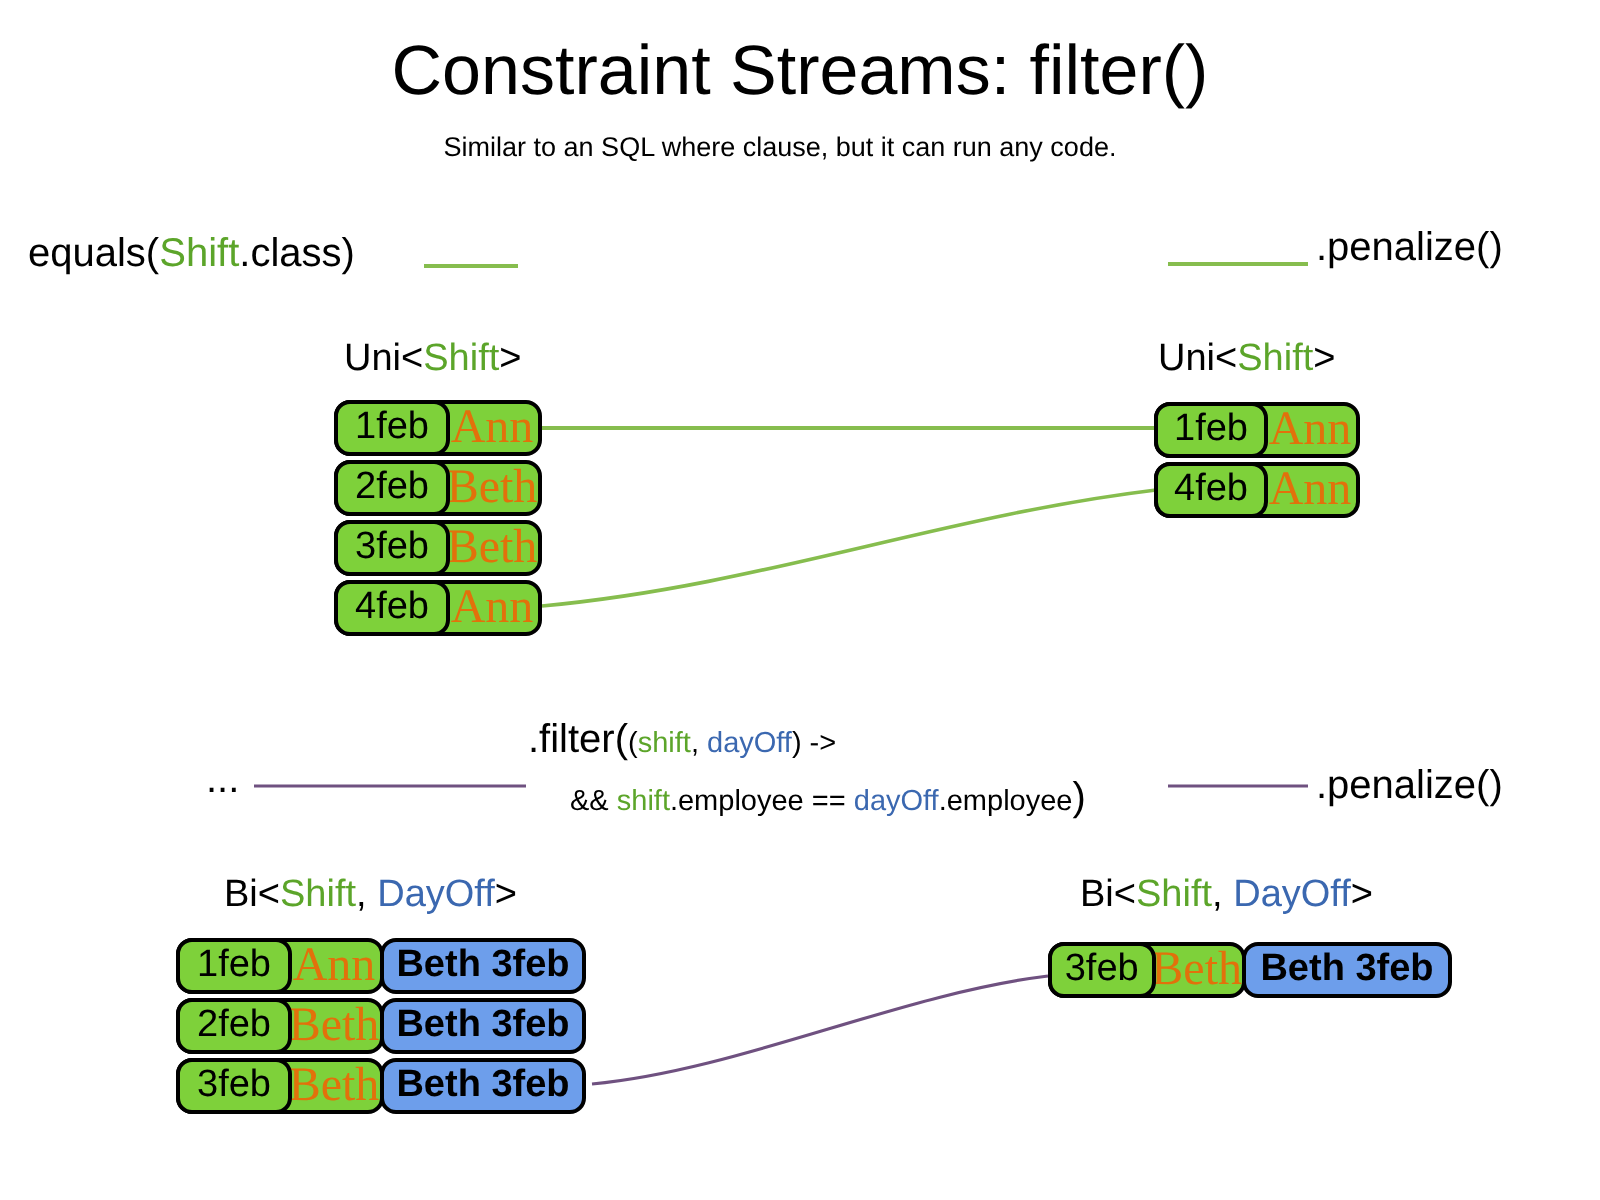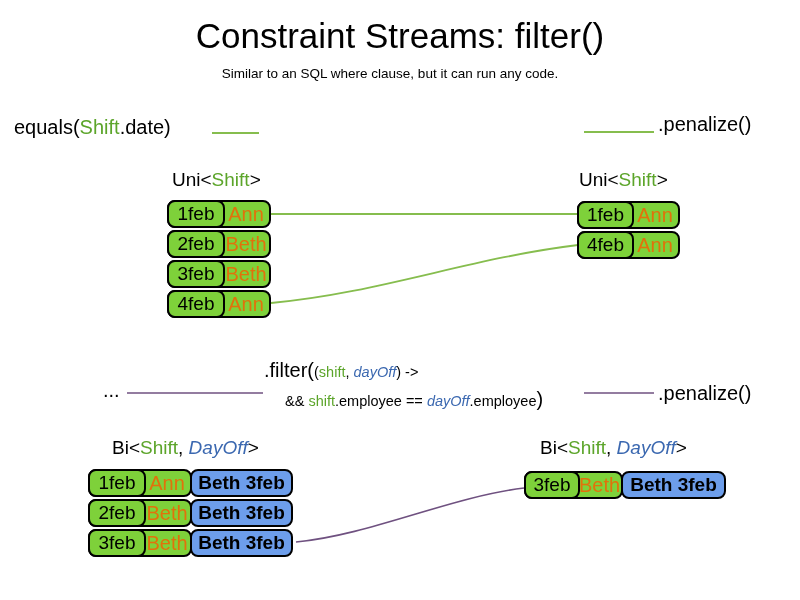--- a/index.html
+++ b/index.html
@@ -10,33 +10,33 @@
   #canvas{position:relative;width:800px;height:600px;background:#ffffff;overflow:hidden;
           font-family:"Liberation Sans",sans-serif;color:#000;}
   #connectors{position:absolute;left:0;top:0;width:800px;height:600px;z-index:1;}
   .abs{position:absolute;z-index:2;white-space:nowrap;}
   .title{width:800px;text-align:center;font-size:35px;letter-spacing:0;}
   .subtitle{width:780px;text-align:center;font-size:13.5px;}
   .code{font-size:20px;}
   .sm{font-size:14.5px;}
   .lg{font-size:20px;}
   .green{color:var(--text-green);}
-  .blue{color:var(--text-blue);font-style:italic;}
+  .blue{color:var(--text-blue);}
   .codeblock .line{line-height:23px;}
   .codeblock .line.first{line-height:26px;}
   .stacklabel{font-size:19px;}
   .stack{display:flex;flex-direction:column;gap:2px;}
   .pairrow{display:flex;}
   .card{display:flex;align-items:stretch;background:var(--card-green);
         border:2px solid #000;border-radius:8px;height:28px;box-sizing:border-box;}
   .card .date{display:flex;align-items:center;justify-content:center;
         border:2px solid #000;border-radius:8px;margin:-2px;background:var(--card-green);
         font-size:19px;box-sizing:border-box;z-index:2;}
   .card .name{flex:1;display:flex;align-items:center;justify-content:center;
-        color:var(--text-orange);font-size:20px;}
+        color:var(--text-orange);font-size:24px;font-family:Liberation Serif, serif;}
   .bluecard{display:flex;align-items:center;justify-content:center;background:var(--card-blue);
         border:2px solid #000;border-radius:8px;height:28px;box-sizing:border-box;
         font-size:19px;margin-left:-2px;z-index:1;font-weight:bold;}
 </style>
 </head>
 <body>
 
 <div id="canvas">
 
   <svg id="connectors" viewBox="0 0 800 600" xmlns="http://www.w3.org/2000/svg">
@@ -50,21 +50,21 @@
     <path d="M127,393 H263" stroke="var(--line-purple)" stroke-width="1.6" fill="none"></path>
     <path d="M584,393 H654" stroke="var(--line-purple)" stroke-width="1.6" fill="none"></path>
 
     <path d="M296,542 C370,535 450,497 524,488" stroke="var(--line-purple)" stroke-width="1.6" fill="none"></path>
   </svg>
 
   <div class="abs title" style="top:16px;left:0;">Constraint Streams: filter()</div>
   <div class="abs subtitle" style="top:66px;left:0;">Similar to an SQL where clause, but it can run any code.</div>
 
   <div class="abs code" style="left:14px;top:116px;">
-    <span>equals(</span><span class="green">Shift</span><span>.date)</span>
+    <span>equals(</span><span class="green">Shift</span><span>.class)</span>
   </div>
 
 
   <div class="abs code" style="left:658px;top:113px;">.penalize()</div>
 
   <div class="abs stacklabel" style="left:172px;top:169px;">
     <span>Uni&lt;</span><span class="green">Shift</span><span>&gt;</span>
   </div>
   <div class="abs stack" style="left:167px;top:200px;">
     <div class="card" style="width:104px;">

